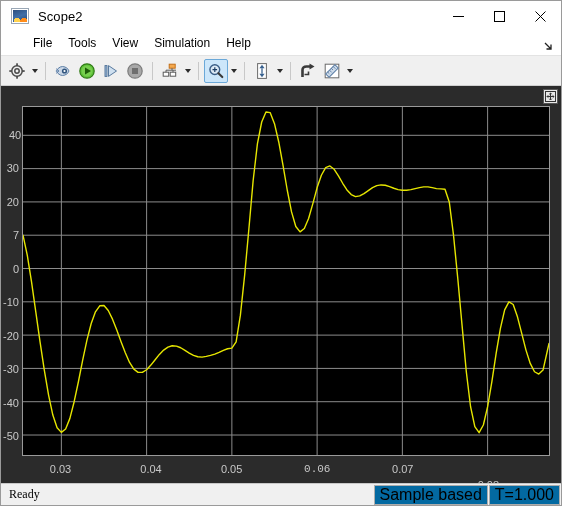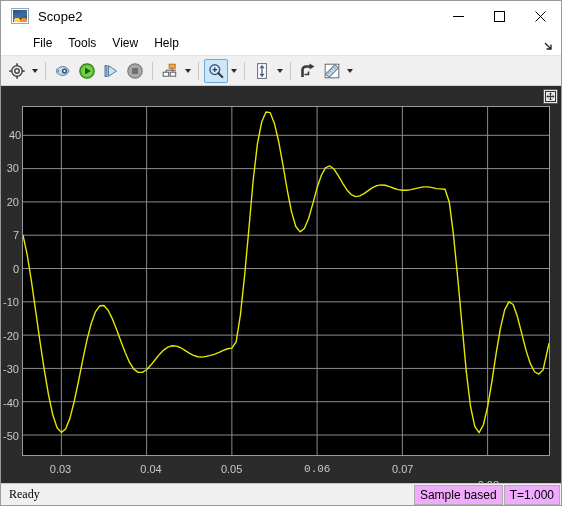--- a/index.html
+++ b/index.html
@@ -168,25 +168,25 @@
     height: 22px; min-height: 22px;
     background: #f0f0f0;
     border-top: 1px solid #c8c8c8;
     display: flex; align-items: center;
     font-size: 12px; color: #000;
   }
   #status-ready { padding-left: 8px; font-family: Liberation Serif, serif; }
   #status-right { margin-left: auto; display: flex; align-items: stretch; height: 20px; }
   .status-cell {
     border: 1px solid #adadad;
-    background: #f0abfc;
+    background: #0369a1;
     display: flex; align-items: center;
     padding: 0 5px;
     margin-right: 1px;
-    font-size: 12px;
+    font-size: 16px;
   }
 </style>
 </head>
 <body>
 
 <div id="window">
 
   <div id="titlebar">
     <span id="app-icon">
       <span class="icn-inner">
@@ -211,20 +211,21 @@
             <line x1="10.5" y1="0.5" x2="0.5" y2="10.5" stroke="currentColor" stroke-width="1"></line>
           </svg>
       </div>
     </div>
   </div>
 
   <div id="menubar">
     <span class="menu-item">File</span>
     <span class="menu-item">Tools</span>
     <span class="menu-item">View</span>
+    <span class="menu-item">Simulation</span>
     <span class="menu-item">Help</span>
     <span id="menu-expand">
       <svg width="12" height="12" viewBox="0 0 12 12">
         <path d="M3 3 L9 9 M9 4.5 L9 9 L4.5 9" stroke="#222" stroke-width="1.3" fill="none"></path>
       </svg>
     </span>
   </div>
 
   <div id="toolbar">
 

